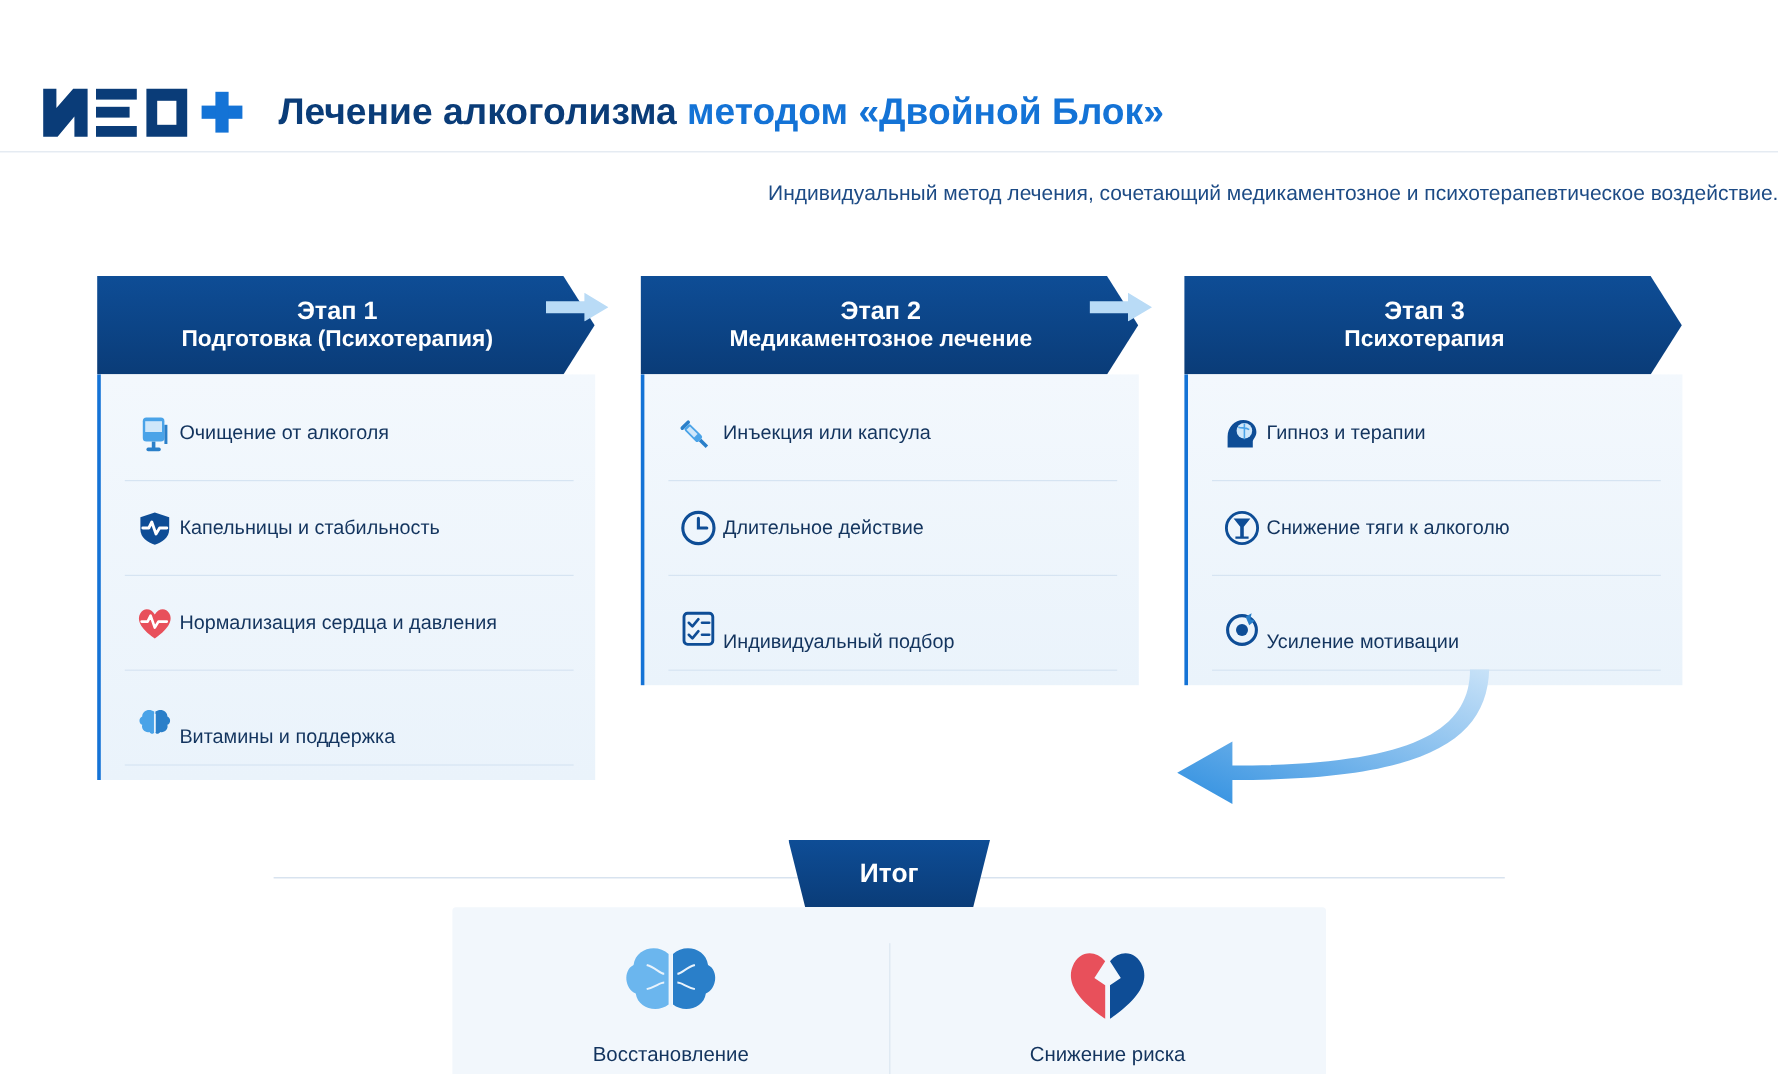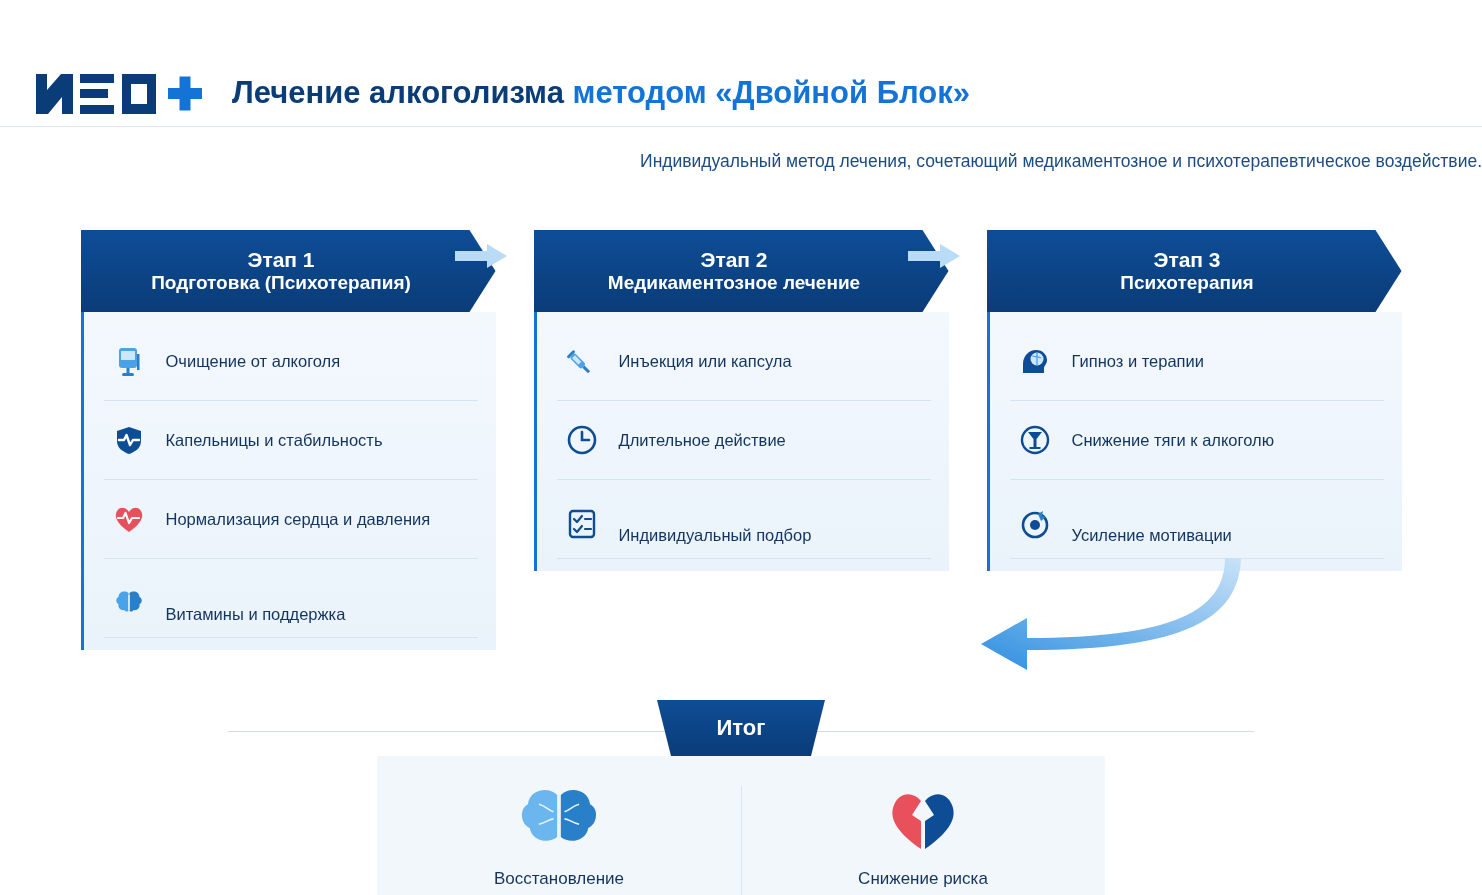--- a/index.html
+++ b/index.html
@@ -95,21 +95,20 @@
   }
   .stage-body {
     background: linear-gradient(180deg, #f3f8fd 0%, #eaf3fb 100%);
     border-left: 3px solid #1473d6;
     padding: 10px 18px 12px 20px;
     box-sizing: border-box;
   }
   .item {
     display: flex;
     align-items: center;
-    gap: 16px;
     padding: 13px 4px 13px 4px;
     border-bottom: 1px solid #d6e4f2;
     min-height: 52px;
   }
   .item:last-child { border-bottom: 1px solid #d6e4f2; align-items: flex-end; }
   .item-label {
     font-size: 16.5px;
     color: #13345e;
   }
   .ico {

